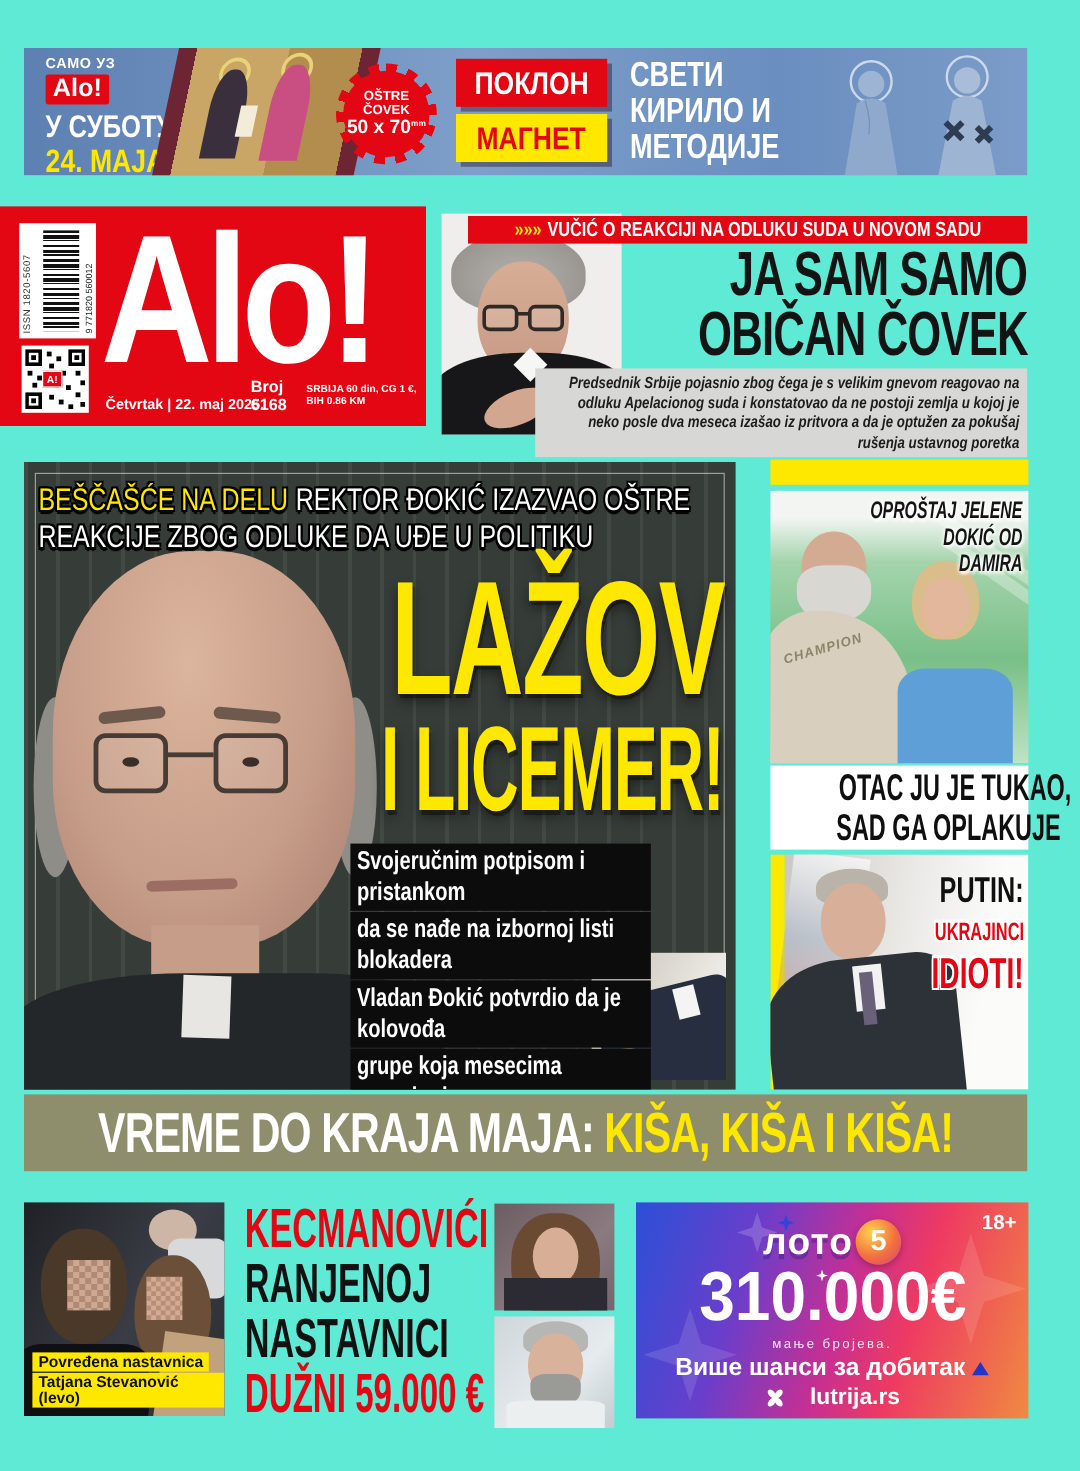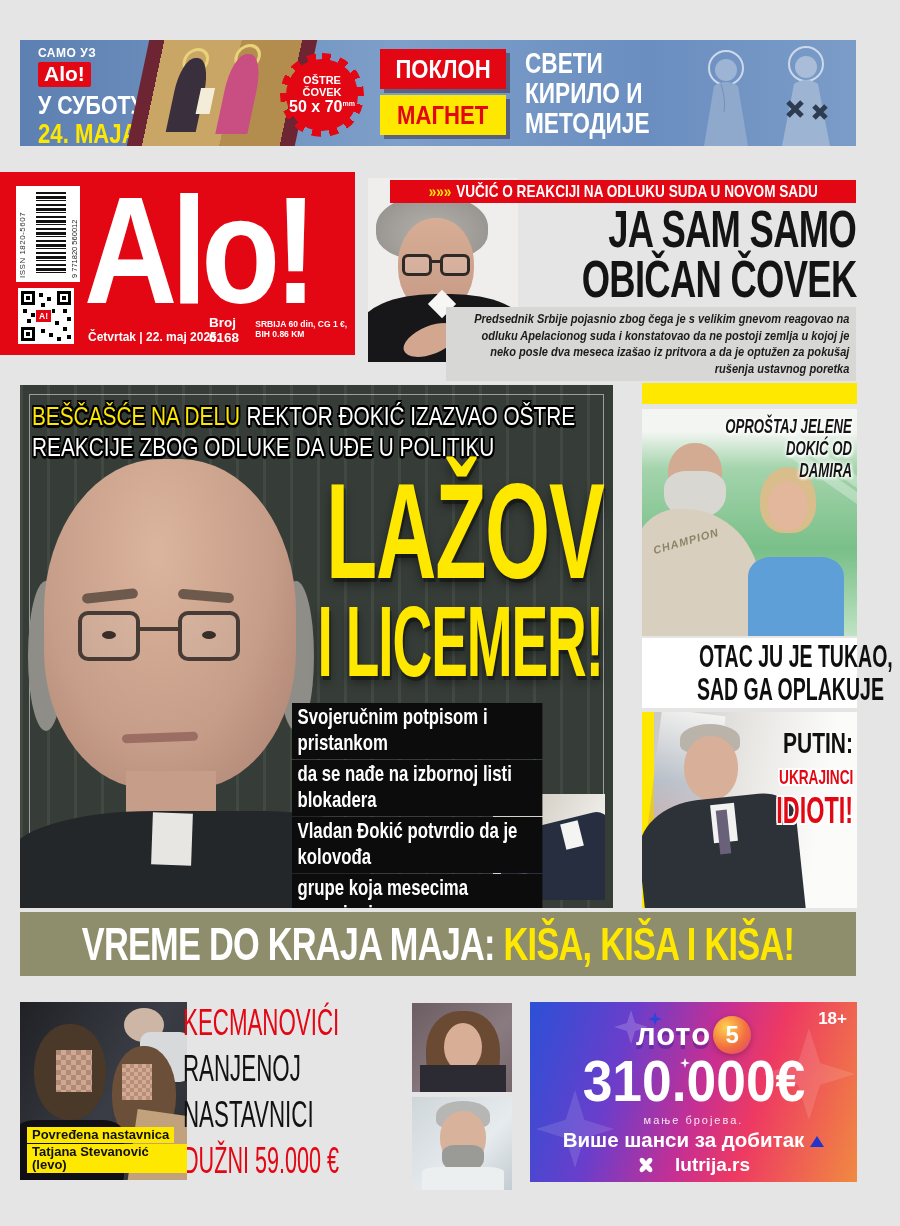--- a/index.html
+++ b/index.html
@@ -1,18 +1,18 @@
 <!DOCTYPE html>
 <html><head>
 <meta charset="utf-8">
 <style>
   *{margin:0;padding:0;box-sizing:border-box}
   html,body{width:900px;background:#fff}
   body{font-family:"Liberation Sans",sans-serif;-webkit-font-smoothing:antialiased}
-  #page{position:relative;width:900px;height:1226px;background:#e5e5e5;overflow:hidden}
+  #page{position:relative;width:900px;height:1226px;background:#5eead4;overflow:hidden}
   .abs{position:absolute}
   .cx{display:inline-block;white-space:nowrap;transform:scaleX(var(--sx,.8));transform-origin:left center}
   .cxr{display:inline-block;white-space:nowrap;transform:scaleX(var(--sx,.8));transform-origin:right center}
   .cxc{display:inline-block;white-space:nowrap;transform:scaleX(var(--sx,.8));transform-origin:center center}
   .outl{text-shadow:-2px 0 #000,2px 0 #000,0 -2px #000,0 2px #000,-2px -2px #000,2px -2px #000,-2px 2px #000,2px 2px #000,0 3px 1px #000}
   .outlw{text-shadow:-2px 0 #fff,2px 0 #fff,0 -2px #fff,0 2px #fff,-2px -2px #fff,2px -2px #fff,-2px 2px #fff,2px 2px #fff}
 
   
   .banner{left:20px;top:40px;width:836px;height:106px;background:linear-gradient(90deg,#5d80b2,#7d9fc9 45%,#6a8ec0 75%,#7b9cc8);overflow:hidden}
   .bn-left{position:absolute;left:18px;top:7px;line-height:1}
@@ -138,21 +138,21 @@
   .fun-bgman{position:absolute;left:104px;top:6px;width:40px;height:34px;background:#cdb6a5;border-radius:50%}
   .fun-shirt{position:absolute;left:120px;top:30px;width:50px;height:50px;background:#d8d9db;border-radius:20%}
   .fun-hair1{position:absolute;left:14px;top:22px;width:72px;height:96px;background:#4a3828;border-radius:48%}
   .fun-face1{position:absolute;left:36px;top:48px;width:36px;height:42px;background:repeating-conic-gradient(#cfa892 0 25%,#b08a77 0 50%) 0 0/10px 10px}
   .fun-hair2{position:absolute;left:92px;top:44px;width:64px;height:98px;background:#6b4f38;border-radius:48%}
   .fun-face2{position:absolute;left:102px;top:62px;width:30px;height:36px;background:repeating-conic-gradient(#d3ab93 0 25%,#b68e79 0 50%) 0 0/8px 8px}
   .fun-coat{position:absolute;left:112px;top:112px;width:76px;height:76px;background:#c2a27c;transform:rotate(8deg)}
   .fun-dark{position:absolute;left:-6px;top:118px;width:110px;height:70px;background:#101014;border-radius:20%}
   .fun-cap{position:absolute;left:7px;bottom:7px;line-height:1;z-index:3}
   .fun-cap span{display:table;background:#ffe800;color:#101010;font-weight:bold;font-size:13px;padding:1px 5px 2px;margin-top:1px}
-  .kec{left:183px;top:1000px;line-height:46px;font-weight:normal;font-size:36px}
+  .kec{left:204px;top:1000px;line-height:46px;font-weight:bold;font-size:46px}
   .kec .r{color:#e30613}.kec .k{color:#121212}
   .port1{left:412px;top:1003px;width:100px;height:89px;background:linear-gradient(135deg,#6b5d62,#8a7b80 60%,#75666b);overflow:hidden}
   .p1-hair{position:absolute;left:14px;top:8px;width:74px;height:86px;background:#6b4a33;border-radius:45%}
   .p1-face{position:absolute;left:32px;top:20px;width:38px;height:48px;background:#d9ae96;border-radius:50%}
   .p1-top{position:absolute;left:8px;top:62px;width:86px;height:30px;background:#2c2a33}
   .port2{left:412px;top:1097px;width:100px;height:93px;background:linear-gradient(135deg,#cfd6da,#e6ebee 60%,#c3ccd1);overflow:hidden}
   .p2-hair{position:absolute;left:24px;top:4px;width:54px;height:28px;background:#b6b6b4;border-radius:50% 50% 30% 30%}
   .p2-face{position:absolute;left:28px;top:14px;width:46px;height:54px;background:#d8b29b;border-radius:48%}
   .p2-beard{position:absolute;left:30px;top:48px;width:42px;height:28px;background:#9a9a96;border-radius:30% 30% 50% 50%}
   .p2-shirt{position:absolute;left:10px;top:70px;width:82px;height:24px;background:#eceff0;border-radius:20% 20% 0 0}

